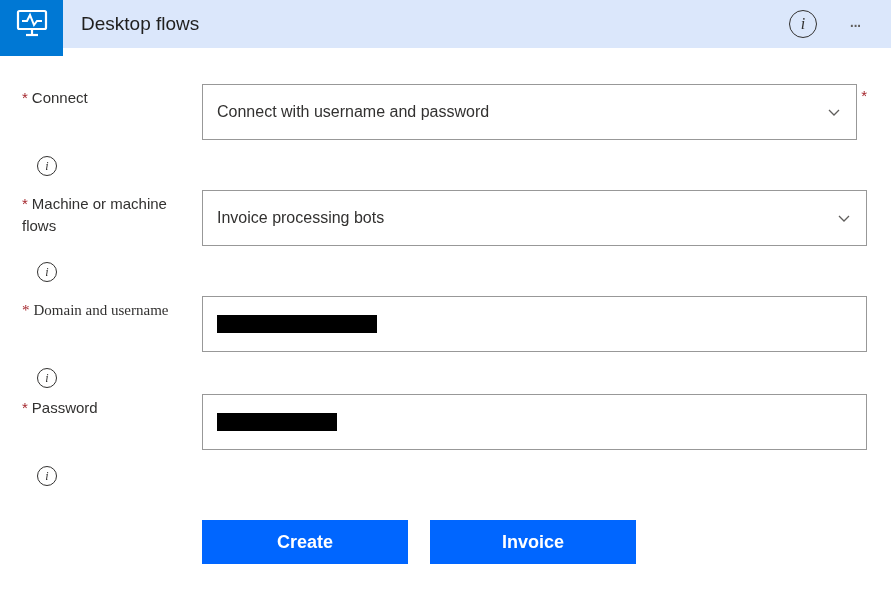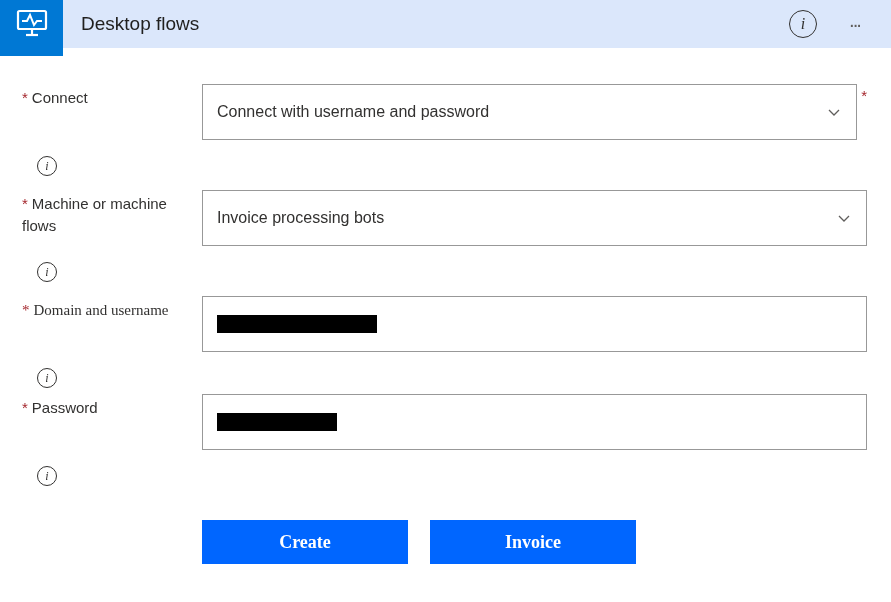--- a/index.html
+++ b/index.html
@@ -36,21 +36,21 @@
   .chevron { flex-shrink: 0; margin-left: 10px; }
   .textbox { outline: none; }
   .textbox .redact { background: #000; height: 18px; }
   .redact.w1 { width: 160px; }
   .redact.w2 { width: 120px; }
 
   .info-mini-row { margin-top: 16px; margin-bottom: 6px; padding-left: 15px; }
   .info-mini { width: 20px; height: 20px; border: 1.3px solid #323130; border-radius: 50%; display:flex; align-items:center; justify-content:center; cursor:pointer; }
   .info-mini .i-glyph { font-family: "Times New Roman", serif; font-style: italic; font-size: 12px; }
 
-  .buttons { display:flex; gap:22px; margin-top:34px; margin-left:180px;font-family:Liberation Serif, serif; }
+  .buttons { display:flex; gap:22px; margin-top:34px; margin-left:180px; }
   .btn { width:206px; height:44px; background:#0066ff; color:#fff; font-size:18px; font-weight:600; border:none; cursor:pointer; font-family:inherit; display:flex; align-items:center; justify-content:center; }
 </style>
 </head>
 <body>
 
 <div class="window">
   <div class="header">
     <div class="tile">
       <svg width="38" height="38" viewBox="0 0 38 38">
         <rect x="5" y="6" width="28" height="18" rx="1.5" fill="none" stroke="#fff" stroke-width="2.2"></rect>

